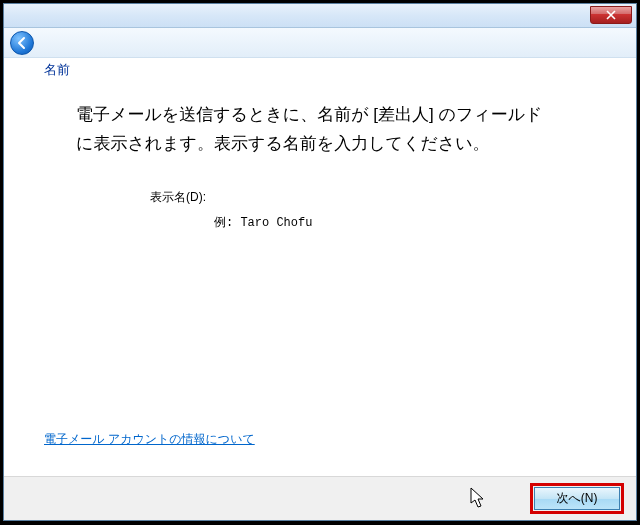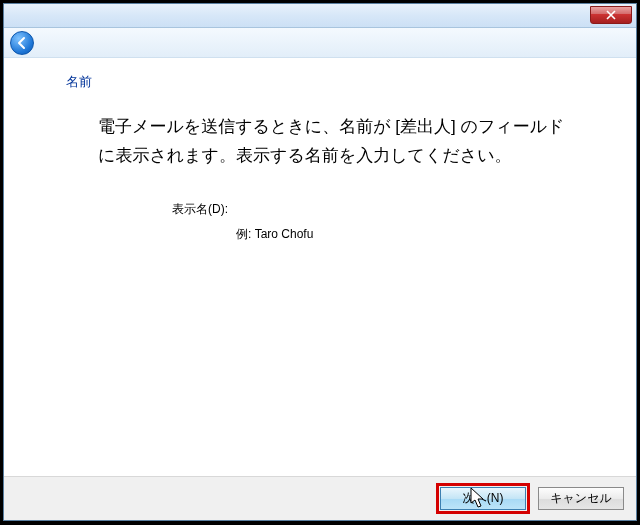--- a/index.html
+++ b/index.html
@@ -64,22 +64,21 @@
     align-items: center;
     justify-content: center;
     cursor: pointer;
   }
   .back-btn svg { width: 14px; height: 14px; }
   .content {
     position: absolute;
     left: 0; top: 55px;
     right: 0; bottom: 44px;
     background: #fff;
-    padding: 14px 30px 10px 40px;
-    margin-left: 22px;
+    padding: 2px 30px 10px 40px;
   }
   .page-title {
     color: #003399;
     font-size: 13px;
     margin-bottom: 22px;
   }
   .description {
     color: #000;
     font-size: 17px;
     line-height: 1.7;
@@ -108,20 +107,21 @@
     border: 1px solid #7b9ebd;
     padding: 2px 4px;
     font-family: inherit;
     font-size: 12px;
     outline: none;
   }
   .example-row {
     margin-left: 170px;
     margin-top: 8px;
     color: #000;
+    font-family: Liberation Mono, monospace;
   }
   .link-row {
     position: absolute;
     bottom: 28px;
     left: 40px;
   }
   .link {
     color: #0066cc;
     text-decoration: underline;
     cursor: pointer;
@@ -191,27 +191,29 @@
       <div class="page-title">名前</div>
 
       <div class="description">電子メールを送信するときに、名前が [差出人] のフィールドに表示されます。表示する名前を入力してください。</div>
 
       <div class="form-row">
         <div class="form-label">表示名(D):</div>
       </div>
 
       <div class="example-row">例: Taro Chofu</div>
 
+      <div class="link-row">
+        <span class="link">電子メール アカウントの情報について</span>
+      </div>
     </div>
 
     <div class="footer">
       <div class="btn-highlight">
         <button class="btn btn-primary">次へ(N)</button>
       </div>
-      <button class="btn">キャンセル</button>
     </div>
 
     <div class="cursor">
       <svg viewBox="0 0 16 22">
         <path d="M1 1 L1 16 L5 13 L8 20 L11 19 L8 12 L13 12 Z" fill="#fff" stroke="#000" stroke-width="1"></path>
       </svg>
     </div>
 
   </div>
 </div>

